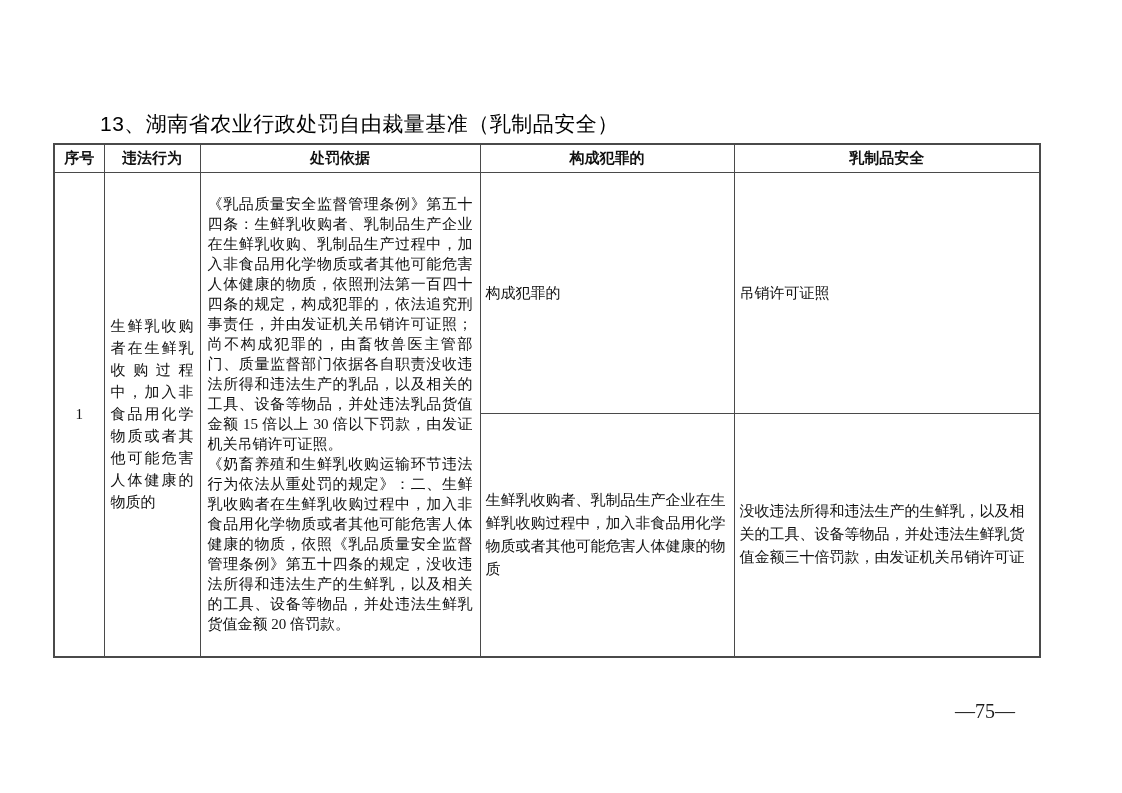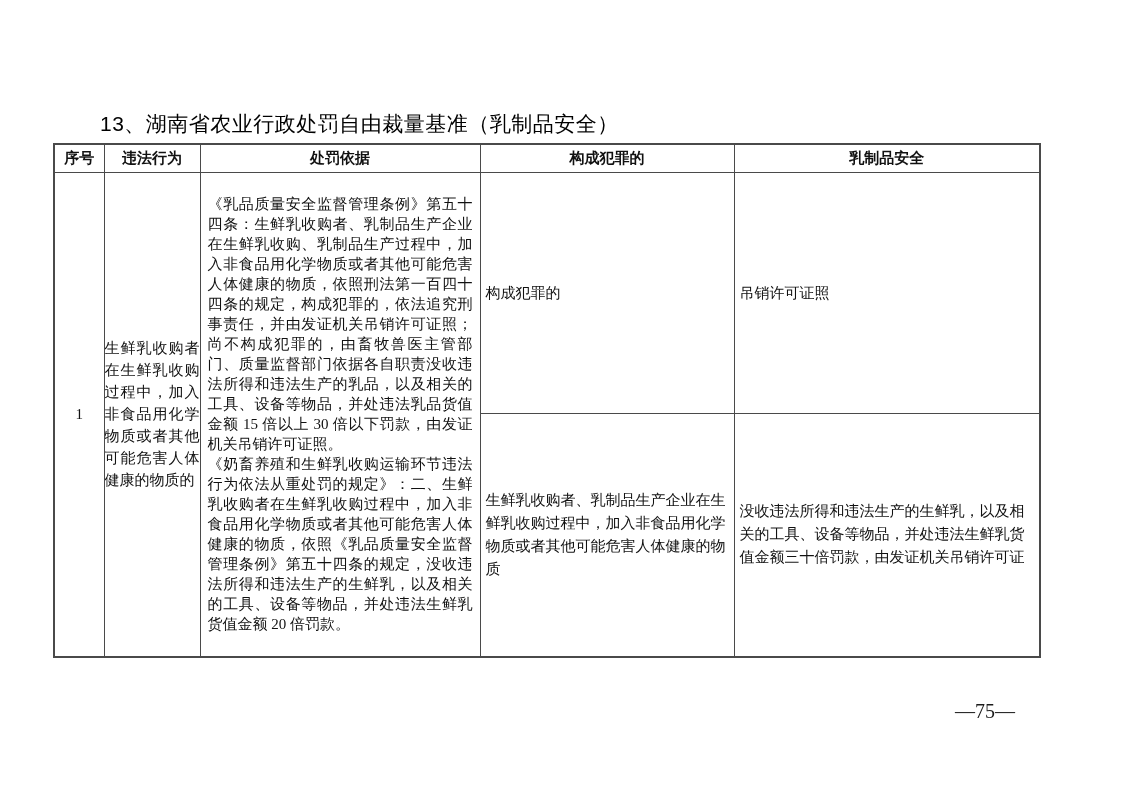--- a/index.html
+++ b/index.html
@@ -48,21 +48,21 @@
     text-align: center;
     padding: 0 2px;
   }
   tr.subrow-a { height: 241px; }
   tr.subrow-b { height: 243px; }
   td.cell-index {
     text-align: center;
     font-size: 15px;
   }
   td.cell-act {
-    padding: 0 0;
+    padding: 0 6px;
     line-height: 22px;
     text-align: justify;
     text-justify: inter-ideograph;
   }
   td.cell-basis {
     padding: 12px 7px;
     line-height: 20px;
     text-align: justify;
     text-justify: inter-ideograph;
   }

